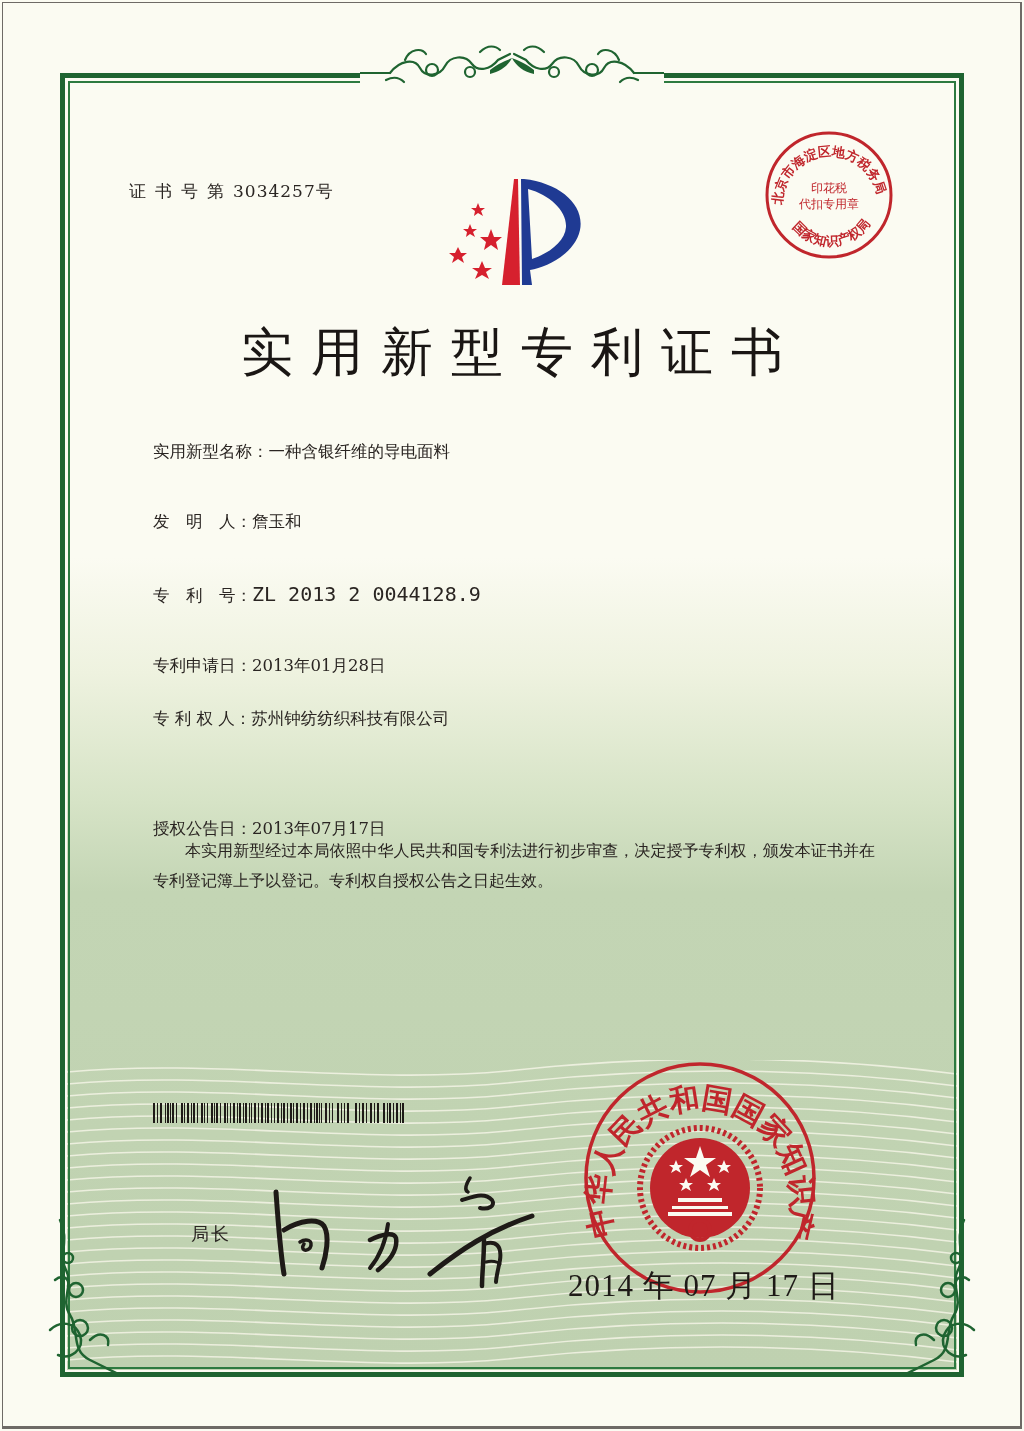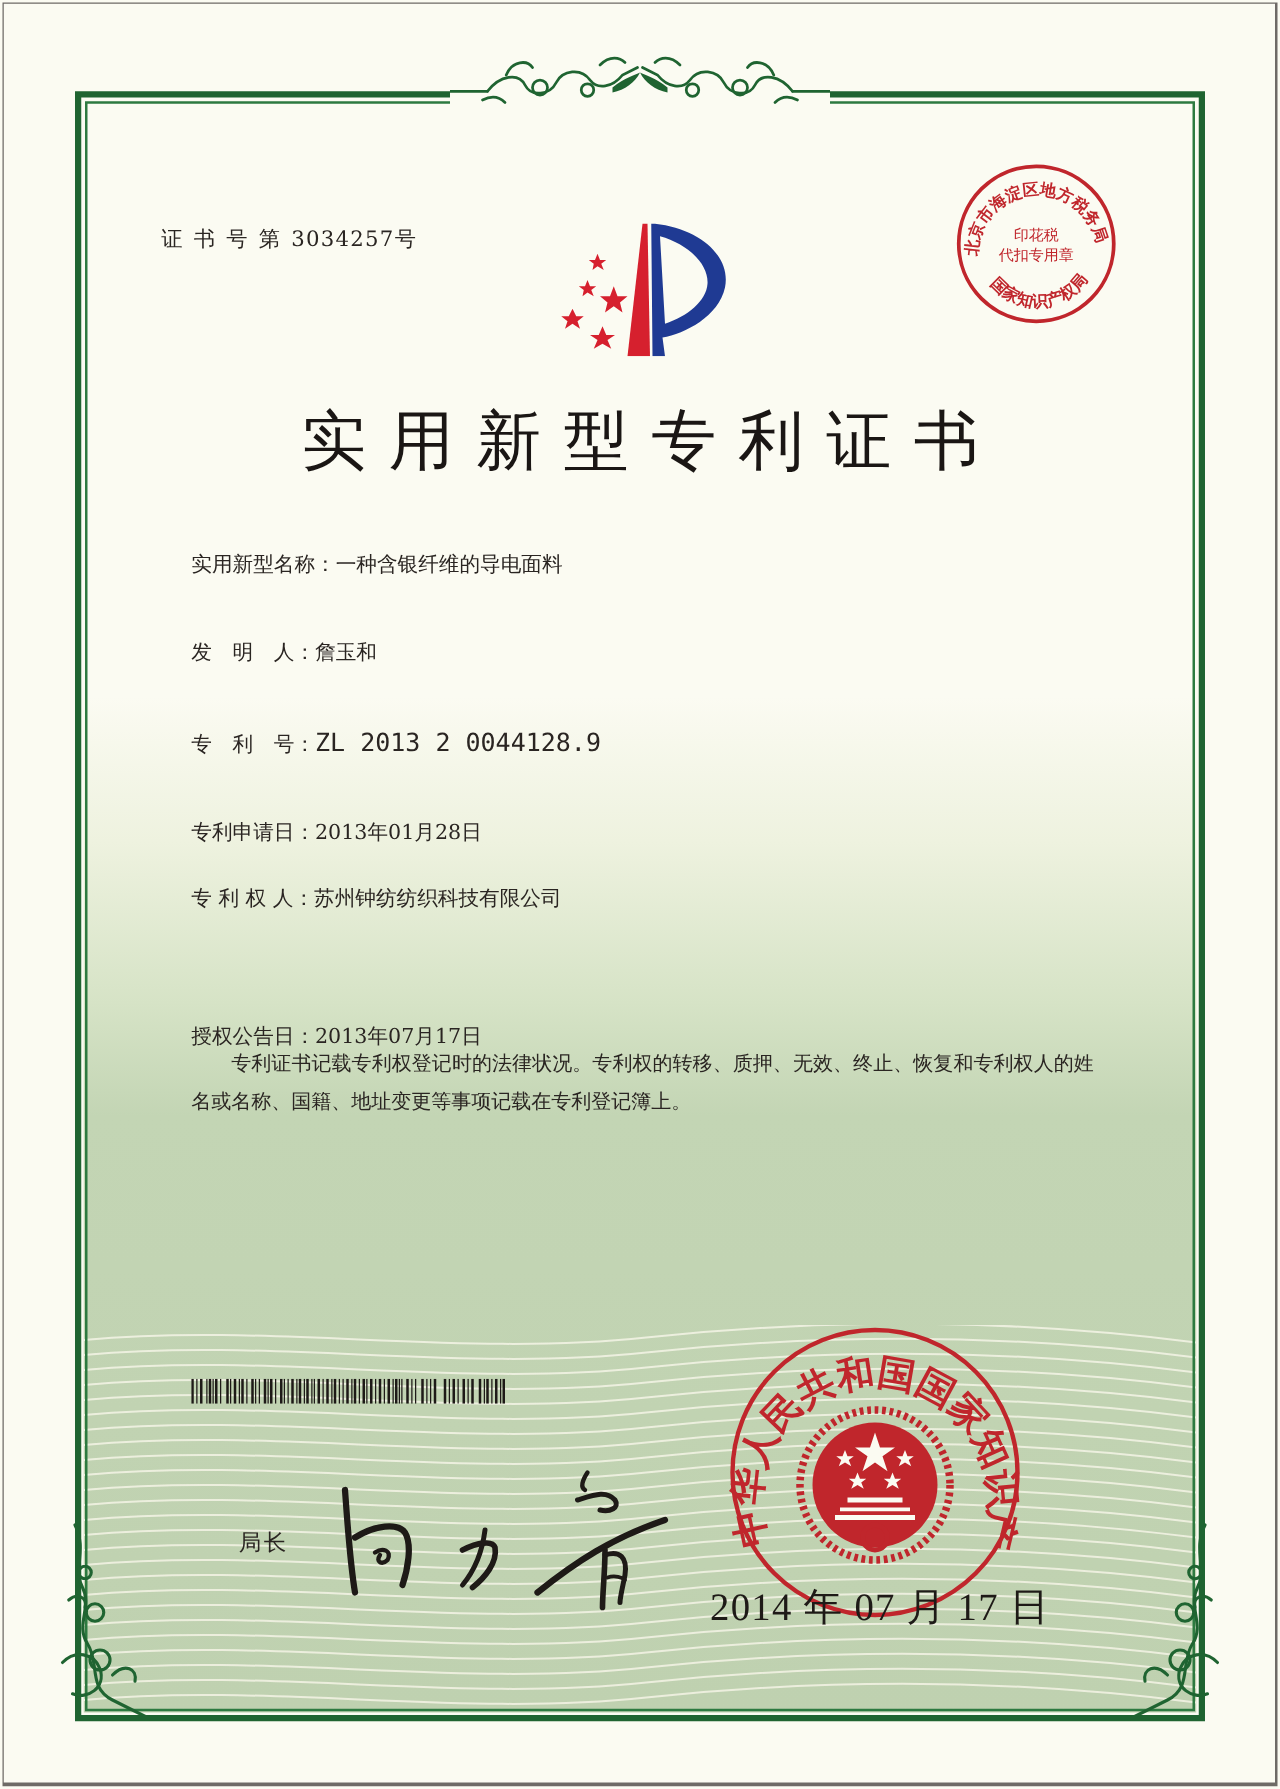--- a/index.html
+++ b/index.html
@@ -199,21 +199,21 @@
   <span class="lab">专利申请日：</span><span>2013年01月28日</span>
 </div>
 <div class="field f5">
   <span class="lab">专 利 权 人：</span><span>苏州钟纺纺织科技有限公司</span>
 </div>
 <div class="field f6">
   <span class="lab">授权公告日：</span><span>2013年07月17日</span>
 </div>
 
 <div class="para para-block">
-  <p>专利证书记载专利权登记时的法律状况。专利权的转移、质押、无效、终止、恢复和专利权人的姓名或名称、国籍、地址变更等事项记载在专利登记簿上。</p>
+  <p>本实用新型经过本局依照中华人民共和国专利法进行初步审查，决定授予专利权，颁发本证书并在专利登记簿上予以登记。专利权自授权公告之日起生效。</p>
 </div>
 
 <div class="barcode">
   <svg viewBox="0 0 252 20" width="252" height="20" preserveAspectRatio="none">
     <g fill="#1e1a17">
       <rect x="0" y="0" width="2" height="20"></rect>
         <rect x="4" y="0" width="1" height="20"></rect>
         <rect x="7" y="0" width="2" height="20"></rect>
       <rect x="12" y="0" width="1" height="20"></rect>
         <rect x="14" y="0" width="2" height="20"></rect>

